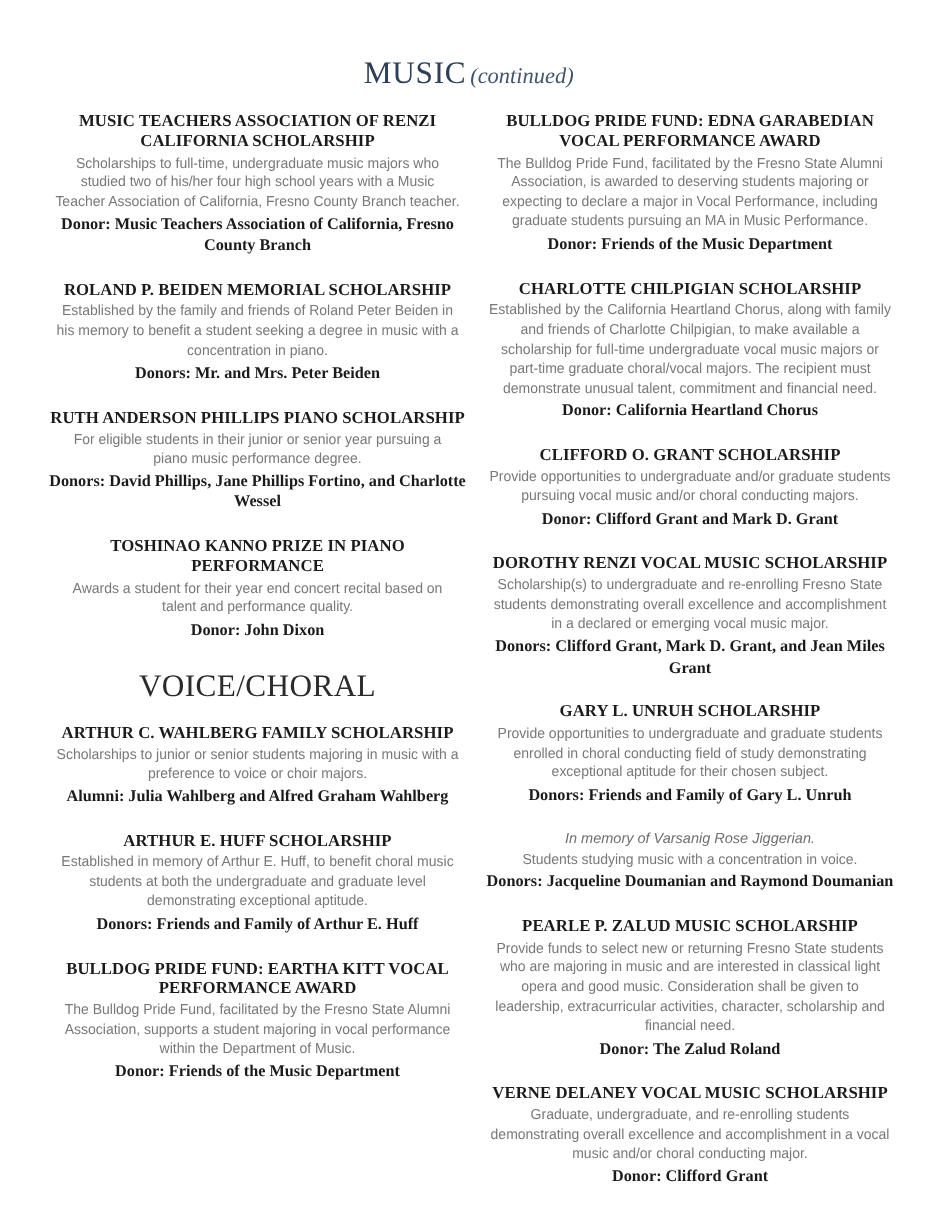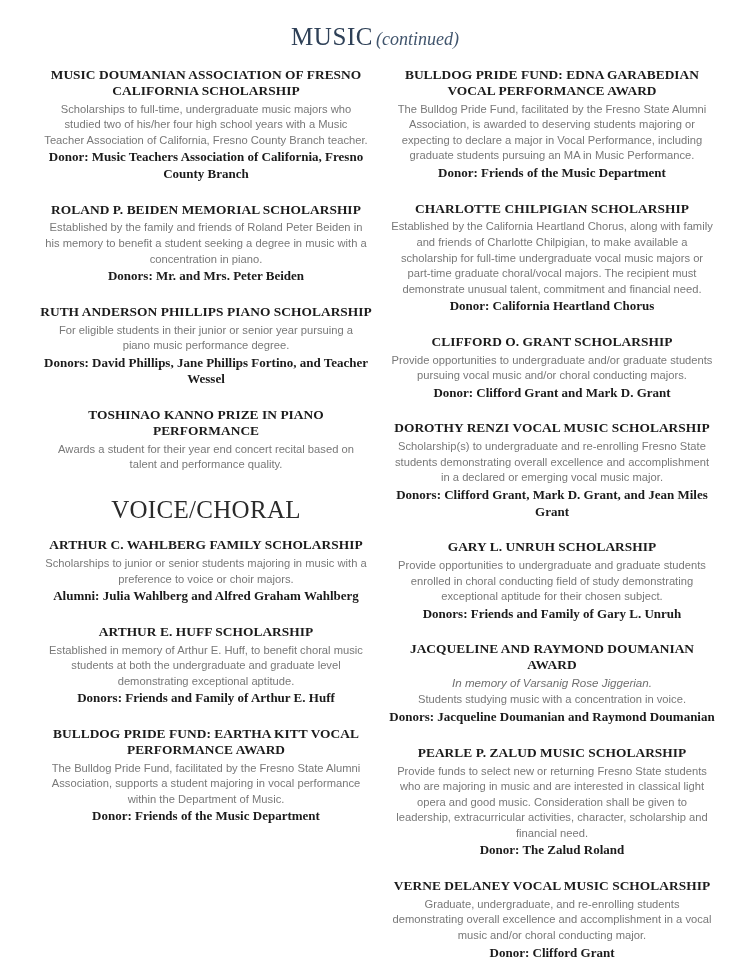--- a/index.html
+++ b/index.html
@@ -14,21 +14,21 @@
     position: relative;
     overflow: hidden;
     font-family: "Liberation Serif", serif;
     -webkit-font-smoothing: antialiased;
   }
 
   .page {
     width: 750px;
     height: 970px;
     box-sizing: border-box;
-    padding: 24px 38px 0 38px;
+    padding: 46px 38px 0 38px;
     background: #ffffff;
   }
 
   
   .page-header {
     text-align: center;
     margin: 0 0 18px 0;
     line-height: 1;
     white-space: nowrap;
   }
@@ -124,41 +124,42 @@
 
   <div class="page-header">
     <span class="ph-main">MUSIC</span><span class="ph-sub">(continued)</span>
   </div>
 
   <div class="columns">
 
     <div class="col">
 
       <div class="entry">
-        <div class="entry-title">MUSIC DOUMANIAN ASSOCIATION OF FRESNO CALIFORNIA SCHOLARSHIP</div>
+        <div class="entry-title">MUSIC TEACHERS ASSOCIATION OF RENZI CALIFORNIA SCHOLARSHIP</div>
         <div class="entry-desc">Scholarships to full-time, undergraduate music majors who studied two of his/her four high school years with a Music Teacher Association of California, Fresno County Branch teacher.</div>
         <div class="entry-donor">Donor: Music Teachers Association of California, Fresno County Branch</div>
       </div>
 
 
       <div class="entry">
         <div class="entry-title">ROLAND P. BEIDEN MEMORIAL SCHOLARSHIP</div>
         <div class="entry-desc">Established by the family and friends of Roland Peter Beiden in his memory to benefit a student seeking a degree in music with a concentration in piano.</div>
         <div class="entry-donor">Donors: Mr. and Mrs. Peter Beiden</div>
       </div>
 
       <div class="entry">
         <div class="entry-title">RUTH ANDERSON PHILLIPS PIANO SCHOLARSHIP</div>
         <div class="entry-desc">For eligible students in their junior or senior year pursuing a piano music performance degree.</div>
-        <div class="entry-donor">Donors: David Phillips, Jane Phillips Fortino, and Teacher Wessel</div>
+        <div class="entry-donor">Donors: David Phillips, Jane Phillips Fortino, and Charlotte Wessel</div>
       </div>
 
       <div class="entry">
         <div class="entry-title">TOSHINAO KANNO PRIZE IN PIANO PERFORMANCE</div>
         <div class="entry-desc">Awards a student for their year end concert recital based on talent and performance quality.</div>
+        <div class="entry-donor">Donor: John Dixon</div>
       </div>
 
       <div class="section-heading">VOICE/CHORAL</div>
 
       <div class="entry">
         <div class="entry-title">ARTHUR C. WAHLBERG FAMILY SCHOLARSHIP</div>
         <div class="entry-desc">Scholarships to junior or senior students majoring in music with a preference to voice or choir majors.</div>
         <div class="entry-donor">Alumni: Julia Wahlberg and Alfred Graham Wahlberg</div>
       </div>
 
@@ -202,21 +203,20 @@
         <div class="entry-donor">Donors: Clifford Grant, Mark D. Grant, and Jean Miles Grant</div>
       </div>
 
       <div class="entry">
         <div class="entry-title">GARY L. UNRUH SCHOLARSHIP</div>
         <div class="entry-desc">Provide opportunities to undergraduate and graduate students enrolled in choral conducting field of study demonstrating exceptional aptitude for their chosen subject.</div>
         <div class="entry-donor">Donors: Friends and Family of Gary L. Unruh</div>
       </div>
 
       <div class="entry">
-        <div class="entry-title">JACQUELINE AND RAYMOND DOUMANIAN AWARD</div>
         <div class="entry-memorial">In memory of Varsanig Rose Jiggerian.</div>
         <div class="entry-desc">Students studying music with a concentration in voice.</div>
         <div class="entry-donor">Donors: Jacqueline Doumanian and Raymond Doumanian</div>
       </div>
 
       <div class="entry">
         <div class="entry-title">PEARLE P. ZALUD MUSIC SCHOLARSHIP</div>
         <div class="entry-desc">Provide funds to select new or returning Fresno State students who are majoring in music and are interested in classical light opera and good music. Consideration shall be given to leadership, extracurricular activities, character, scholarship and financial need.</div>
         <div class="entry-donor">Donor: The Zalud Roland</div>
       </div>

